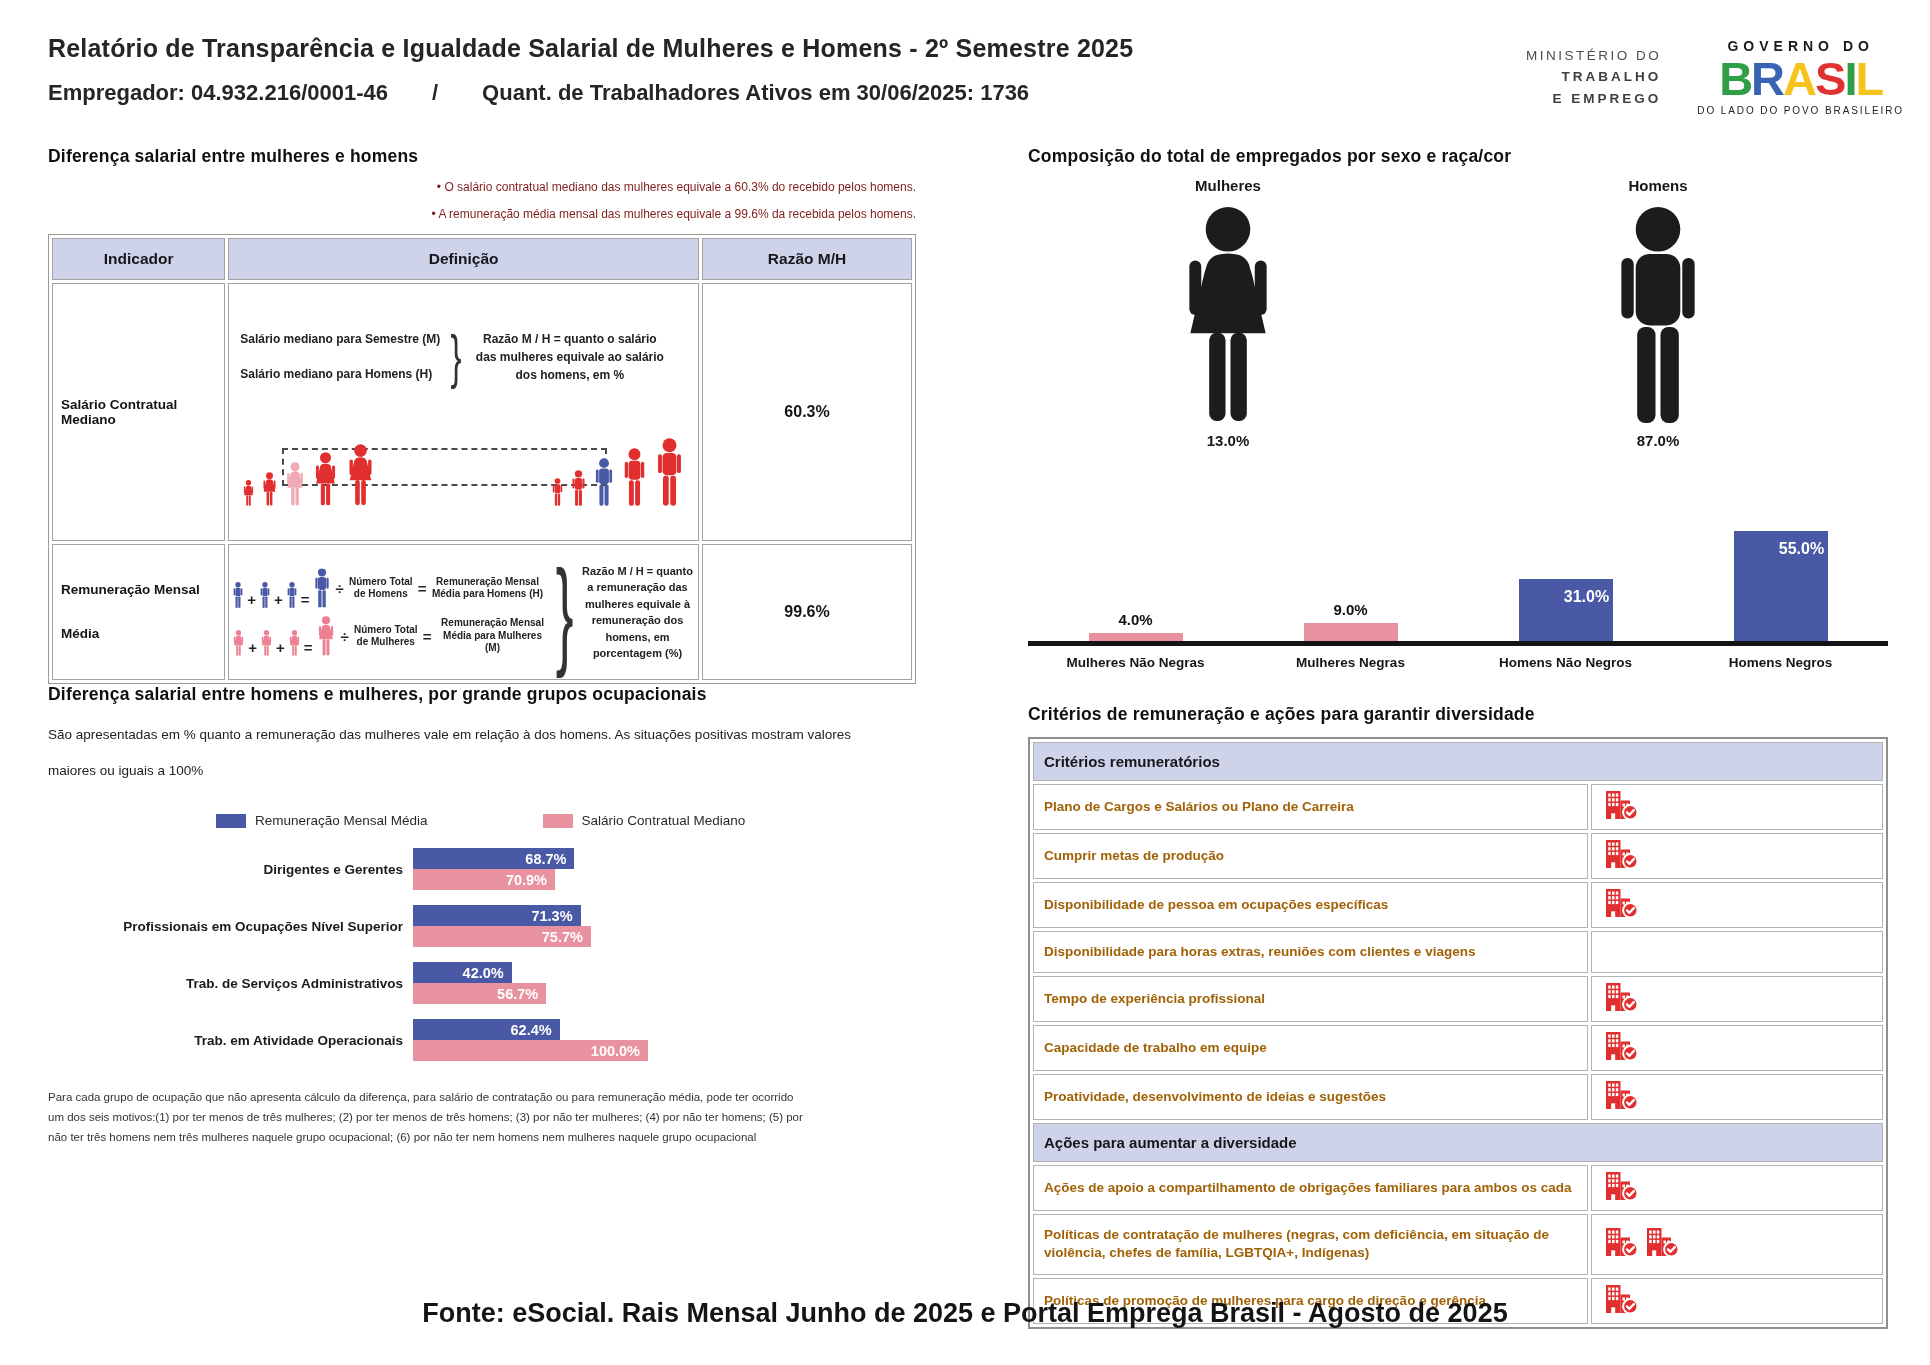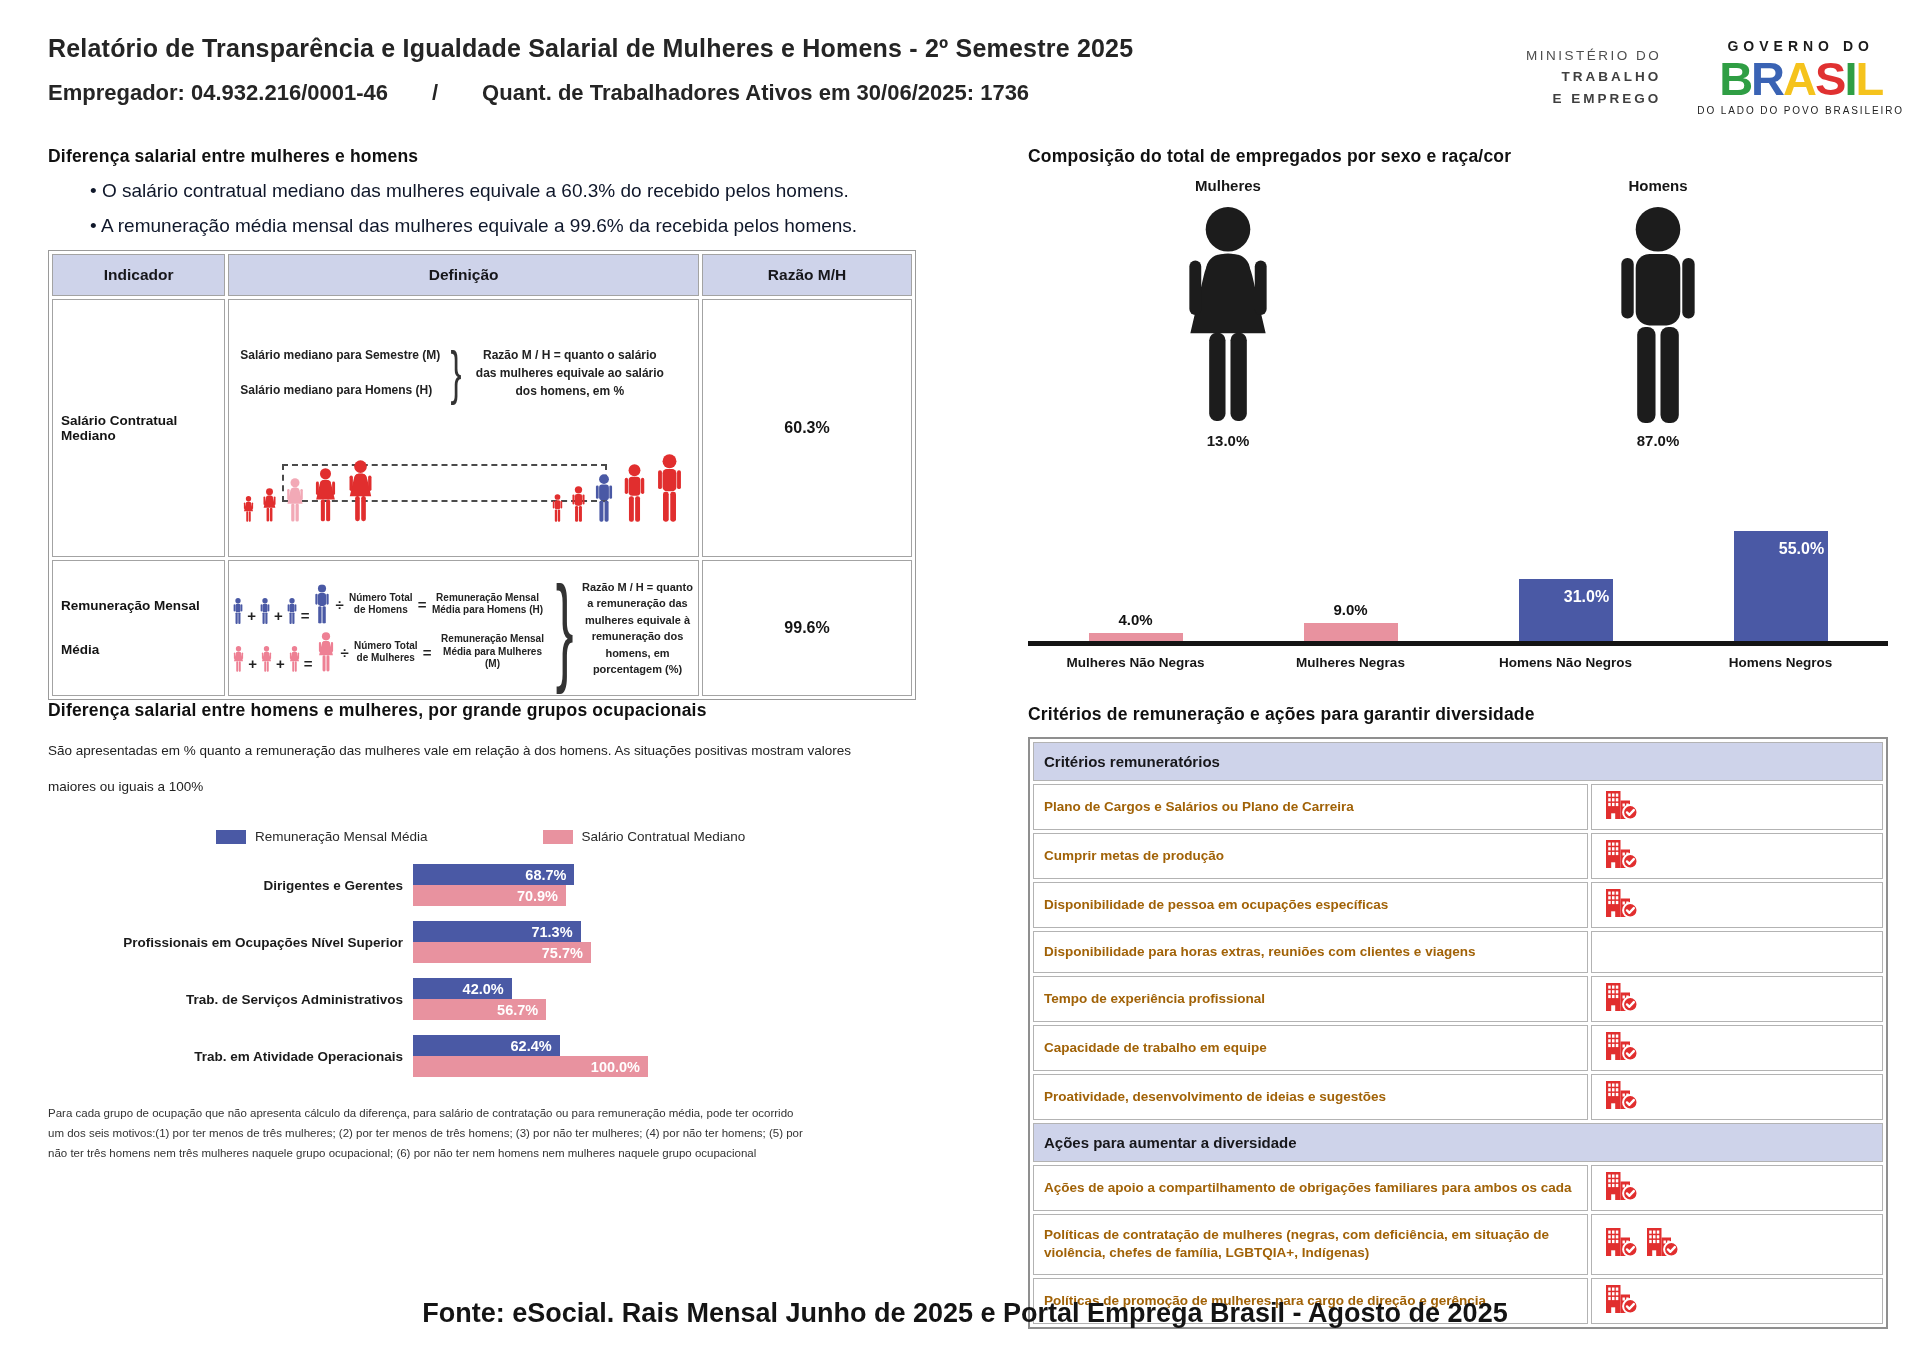--- a/index.html
+++ b/index.html
@@ -18,21 +18,21 @@
   .brasil{font-size:47px;font-weight:800;line-height:1;margin-top:1px;}
   .brasil span{letter-spacing:-2px;}
   .gov-tag{font-size:10px;letter-spacing:1.9px;color:#222;margin-top:3px;}
 
   
   .col-left{position:absolute;left:48px;top:146px;width:868px;}
   .col-right{position:absolute;left:1028px;top:146px;width:860px;}
   h2.sec{font-size:17.5px;font-weight:bold;color:#101010;margin:0;letter-spacing:.2px;}
 
   
-  .bullets{margin:13px 0 0 42px;padding:0;list-style:none;font-size:19px;color:#0f172a;}
+  .bullets{margin:13px 0 0 42px;padding:0;list-style:none;font-size:12px;color:#7f1d1d;text-align:right;}
   .bullets li{margin-bottom:13px;}
   .bullets li::before{content:"• ";}
 
   
   table.ind{margin-top:10px;border-collapse:separate;border-spacing:3px;border:1px solid #9a9a9a;width:100%;table-layout:fixed;}
   .ind th{background:#ced3ea;font-size:15.5px;font-weight:bold;padding:11px 4px;border:1px solid #a3a3a3;color:#17171b;}
   .ind td{border:1px solid #a3a3a3;vertical-align:middle;background:#fff;}
   .ind col.c1{width:170px}.ind col.c2{width:462px}.ind col.c3{width:206px}
   td.ind-name{font-weight:bold;font-size:13.5px;padding:6px 8px;color:#141414;}
   td.ind-name.tall{line-height:44px;}
@@ -310,21 +310,21 @@
           <span>Salário Contratual Mediano</span>
         </div>
       </div>
     <div class="occ-chart">
         <div class="occ-group">
           <div class="occ-cat">Dirigentes e Gerentes</div>
           <div class="occ-bars">
             <div class="occ-bar" style="width: 161.445px; background: rgb(74, 89, 165);">
               <span>68.7%</span>
             </div>
-            <div class="occ-bar" style="width: 153px; background: rgb(232, 146, 159);">
+            <div class="occ-bar" style="width: 142px; background: rgb(232, 146, 159);">
               <span>70.9%</span>
             </div>
           </div>
         </div>
         <div class="occ-group">
           <div class="occ-cat">Profissionais em Ocupações Nível Superior</div>
           <div class="occ-bars">
             <div class="occ-bar" style="width: 167.555px; background: rgb(74, 89, 165);">
               <span>71.3%</span>
             </div>

